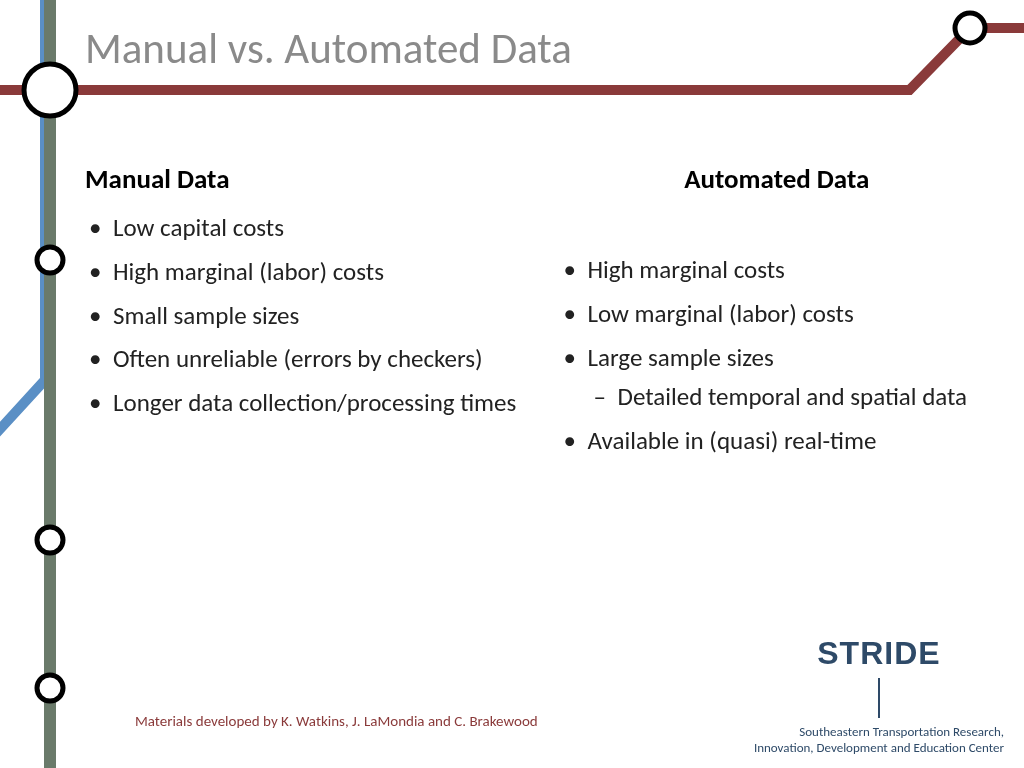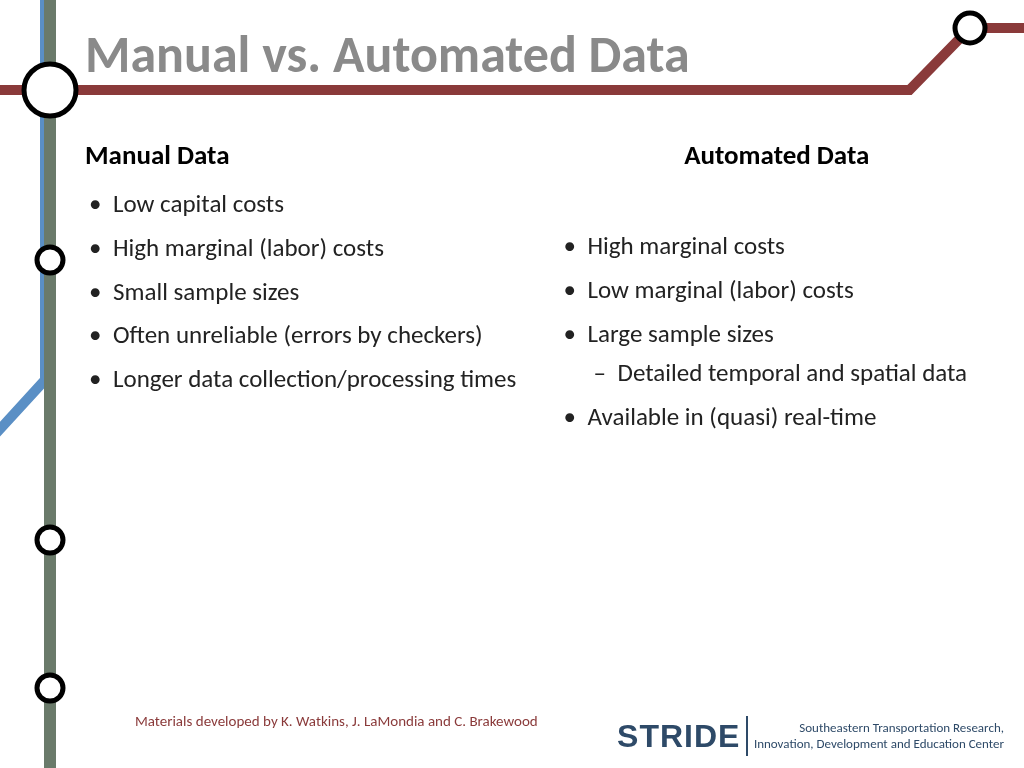--- a/index.html
+++ b/index.html
@@ -14,28 +14,28 @@
   .deco-svg {
     position: absolute;
     inset: 0;
     z-index: 0;
     pointer-events: none;
   }
   .slide-title {
     position: absolute;
     left: 85px;
     top: 22px;
-    font-size: 52px;
-    font-weight: 700;
+    font-size: 43px;
+    font-weight: 400;
     color: #8a8a8a;
     z-index: 2;
   }
   .columns {
     position: absolute;
-    top: 138px;
+    top: 162px;
     left: 85px;
     right: 30px;
     display: flex;
     gap: 40px;
     z-index: 2;
   }
   .col { flex: 1; }
   .col h2 {
     font-size: 27px;
     font-weight: bold;
@@ -89,20 +89,21 @@
     z-index: 2;
   }
   .stride-logo {
     position: absolute;
     right: 20px;
     bottom: 12px;
     display: flex;
     align-items: center;
     gap: 6px;
     z-index: 2;
+    flex-direction: column;
   }
   .stride-logo .word {
     font-family: 'Arial Narrow', Arial, sans-serif;
     font-weight: bold;
     font-size: 32px;
     letter-spacing: 1px;
     color: #2e4a68;
     font-stretch: condensed;
   }
   .stride-logo .divider {

